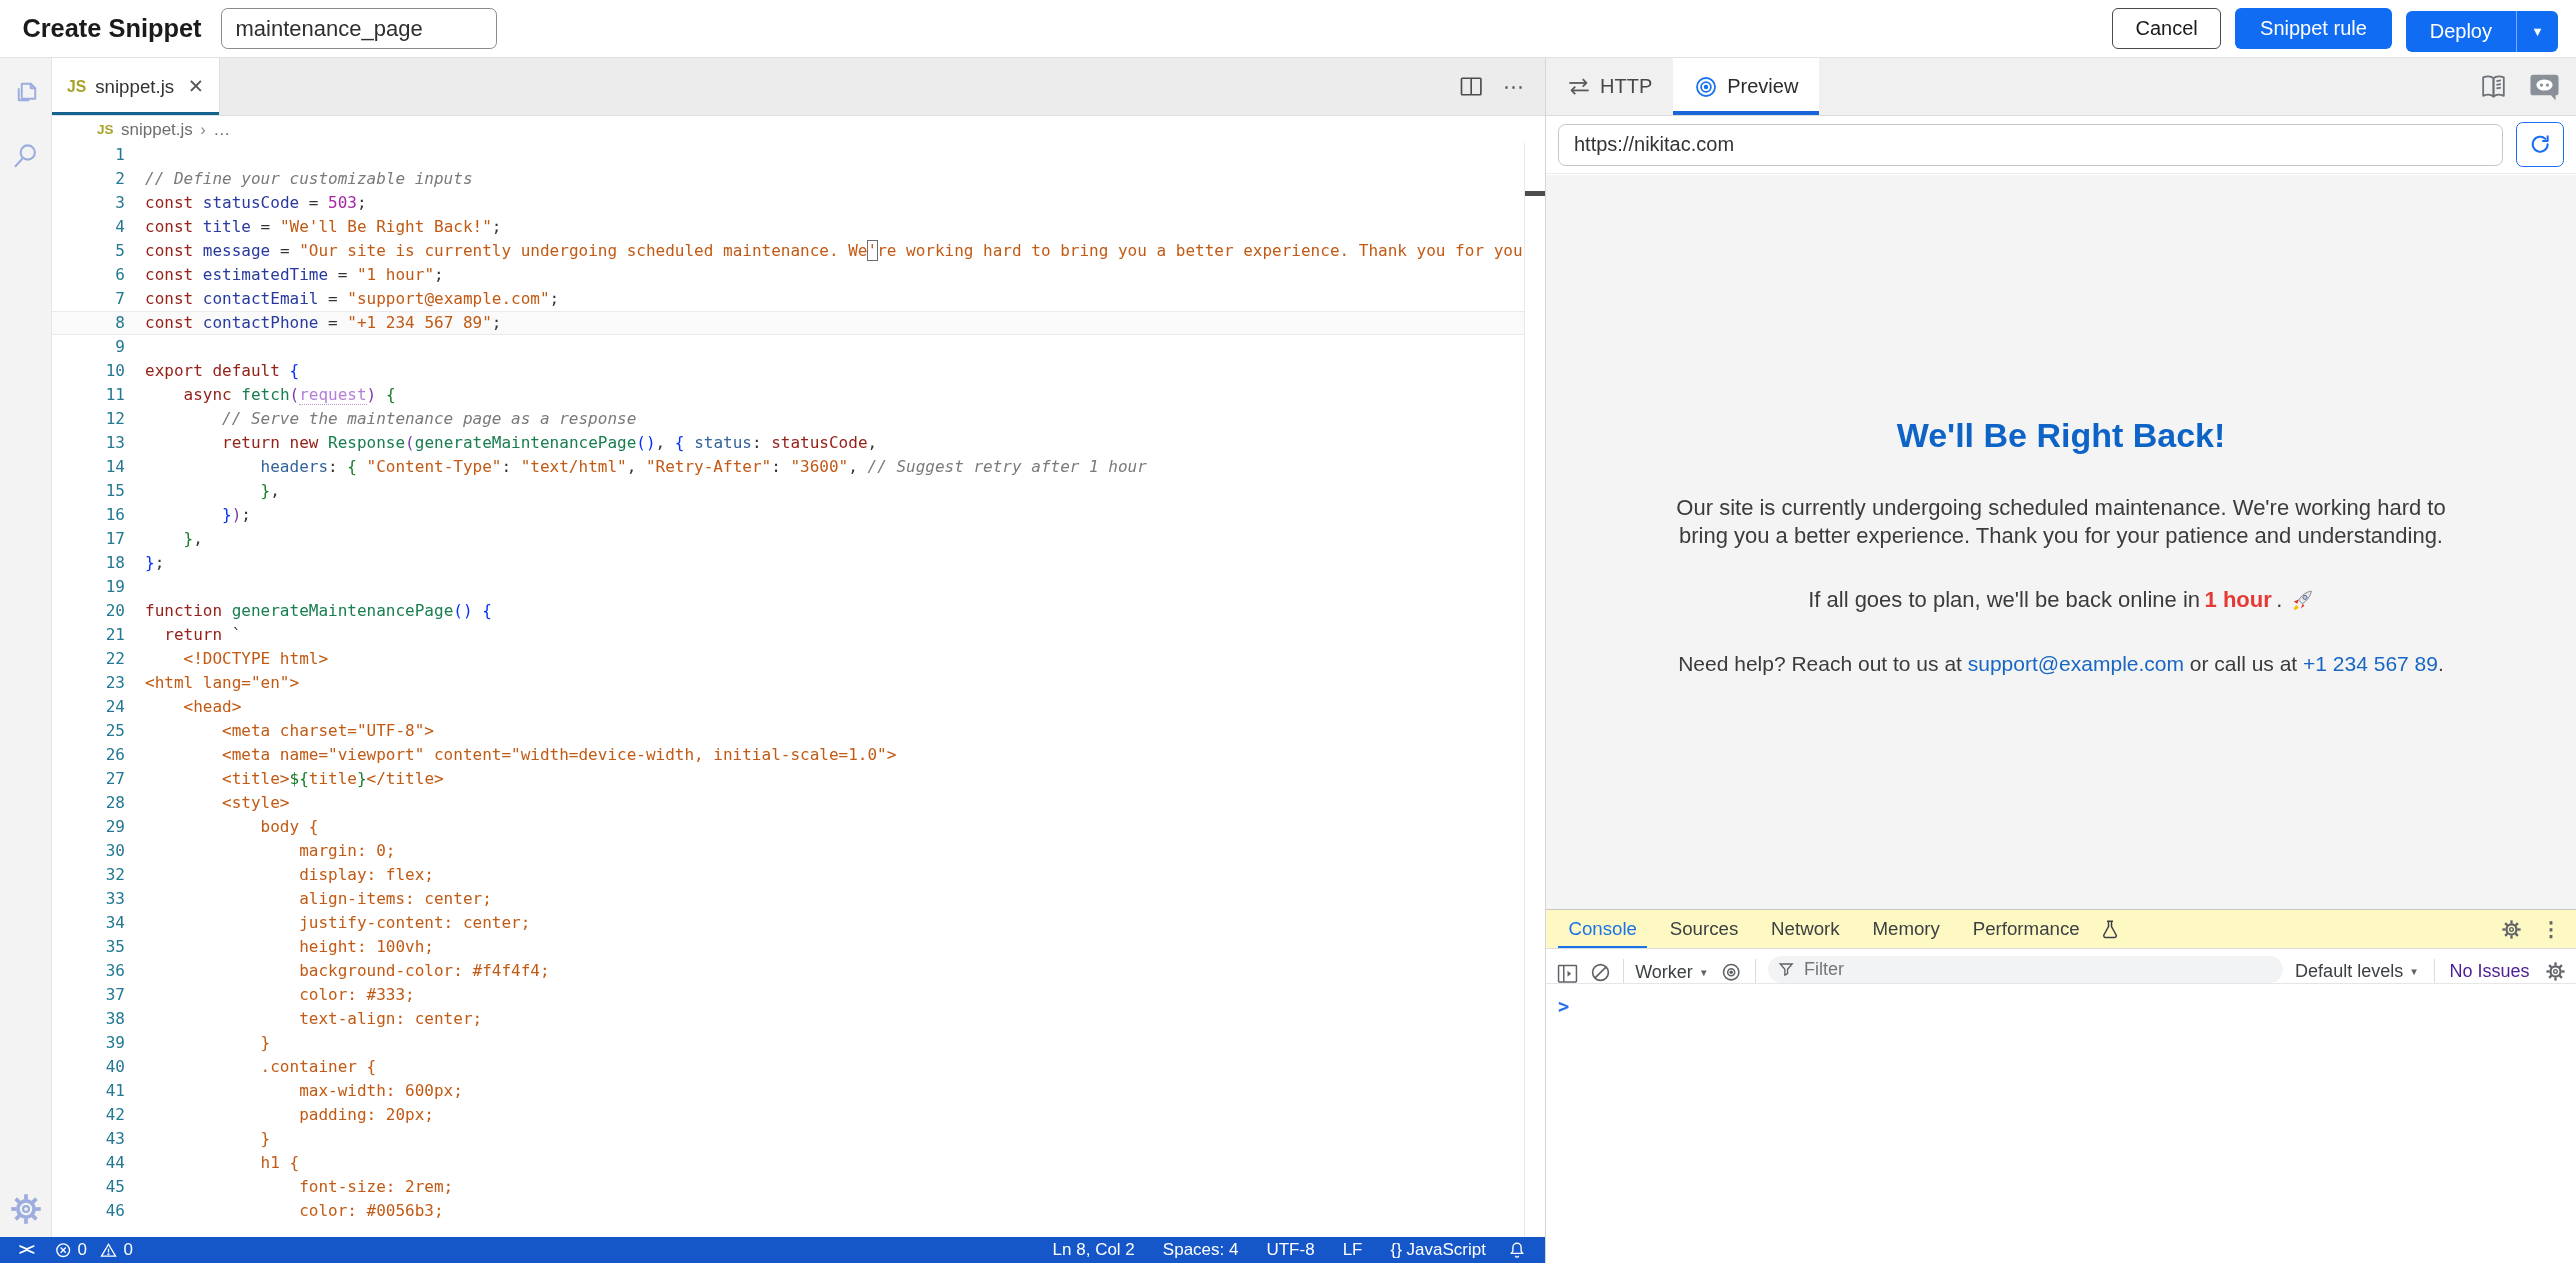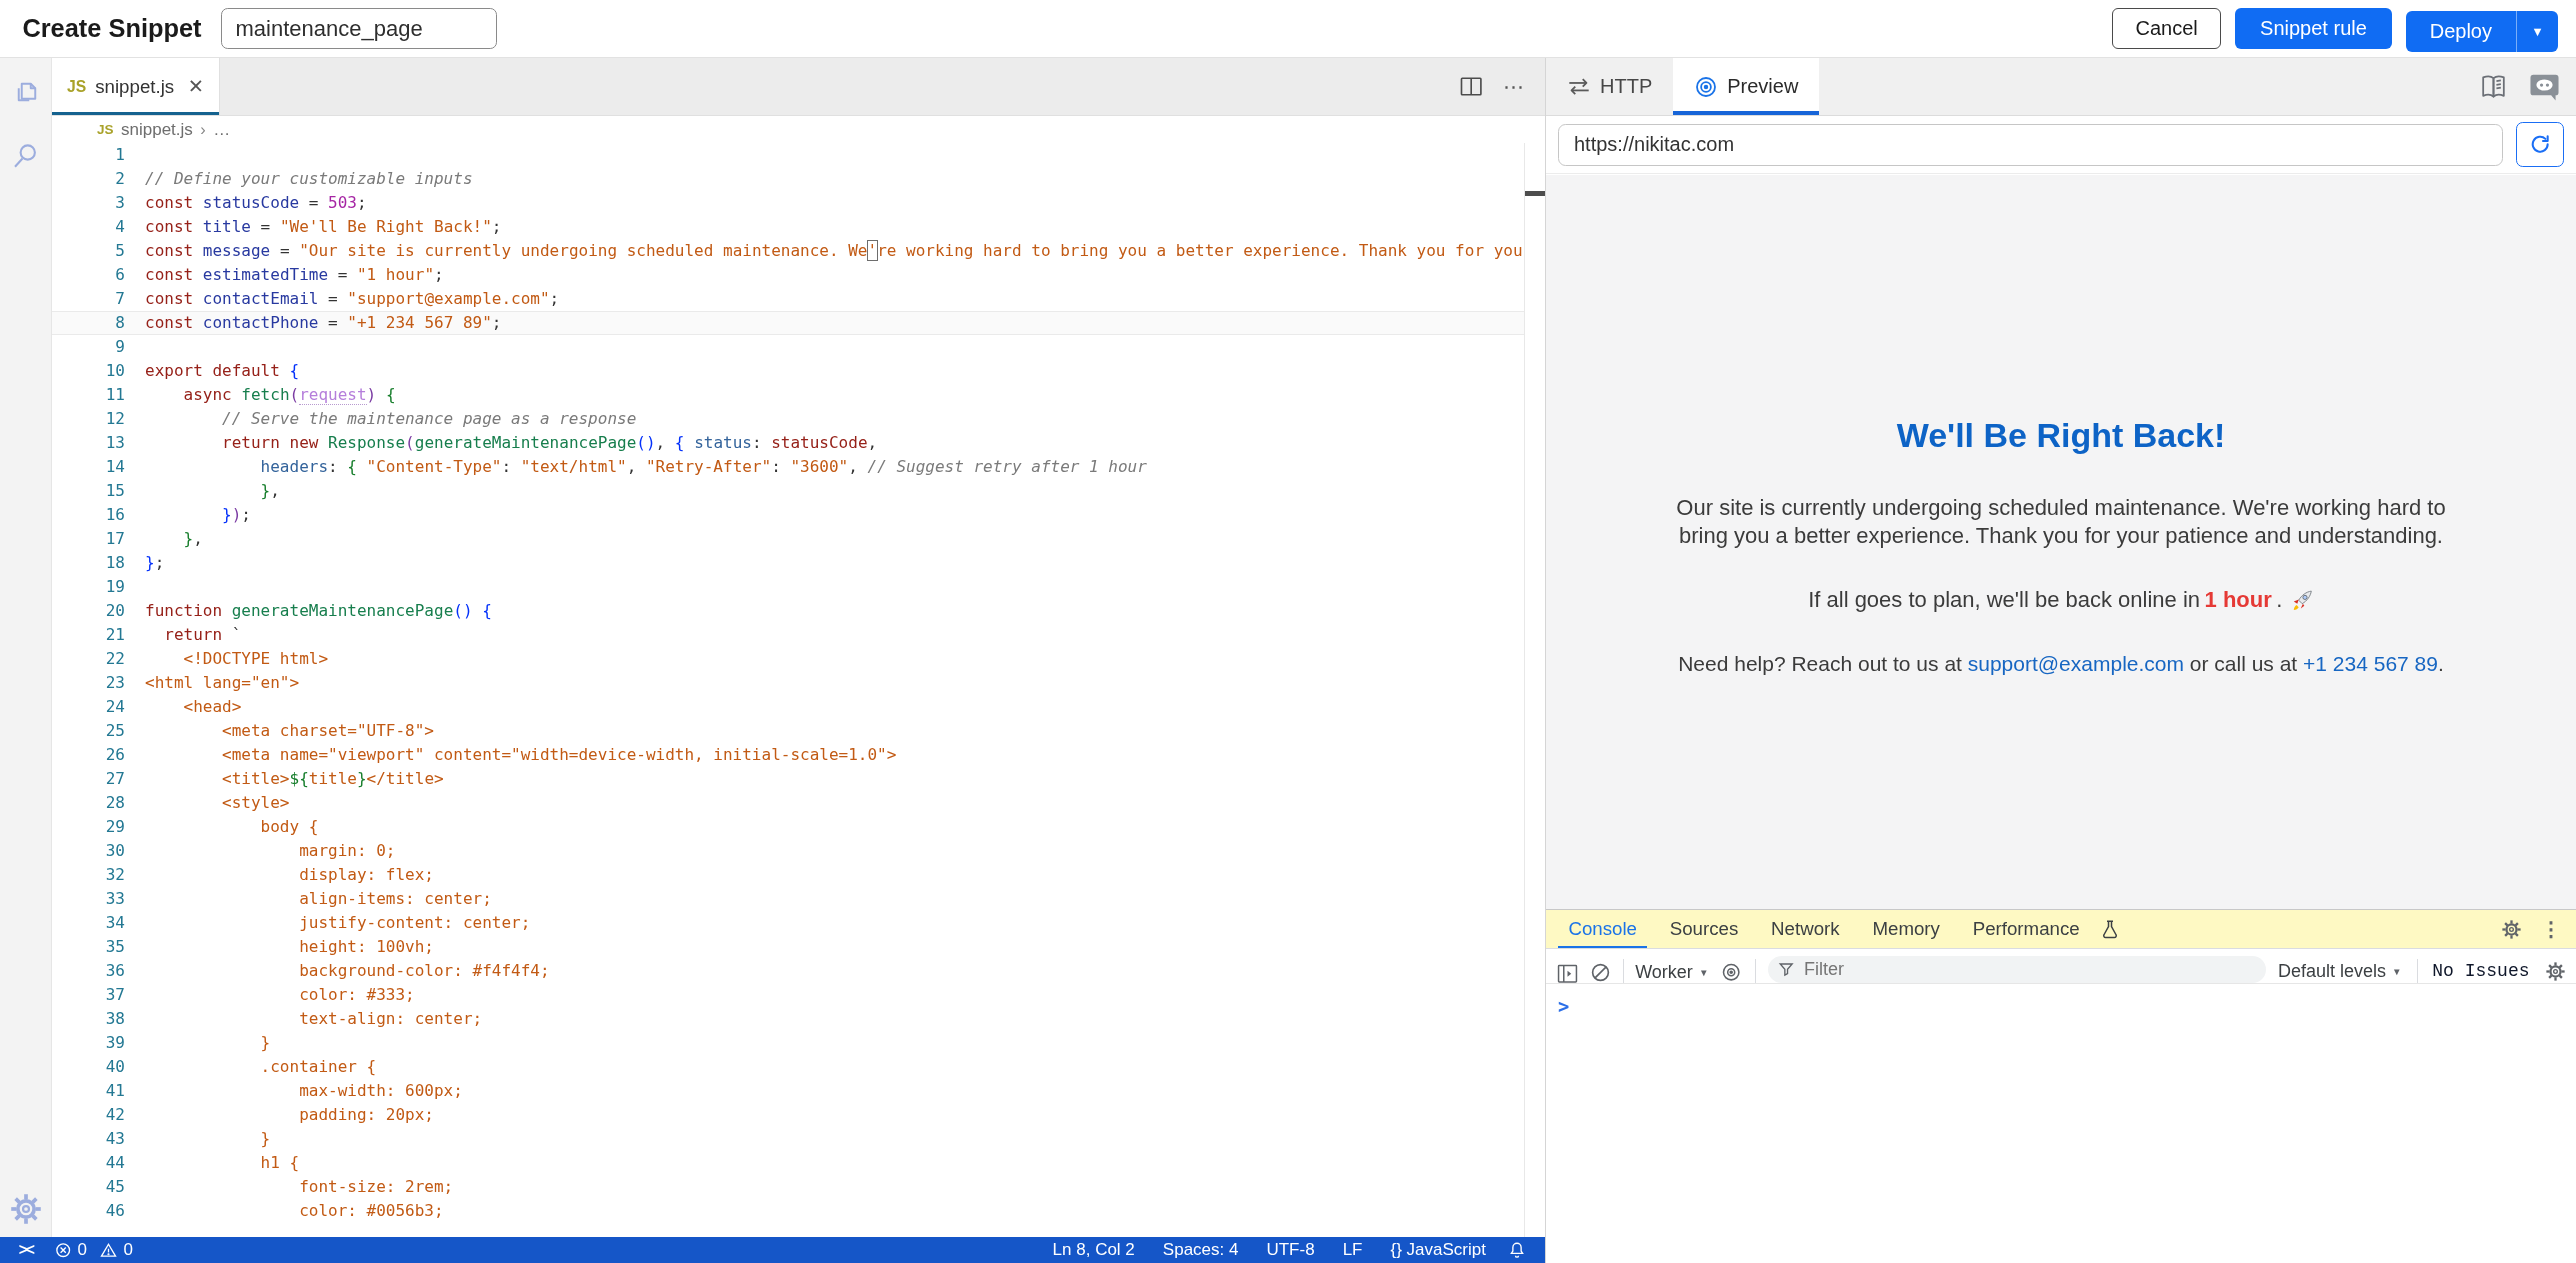--- a/index.html
+++ b/index.html
@@ -111,21 +111,21 @@
   #dt-kebab{font-size:20px;color:#5f6368;font-weight:bold;cursor:pointer;}
   #dt-toolbar{height:34px;display:flex;align-items:flex-end;gap:12px;padding:0 10.5px;border-bottom:0.7px solid #e6e6e6;}
   .dt-sep{width:0.7px;height:24px;background:#dadce0;}
   .dt-dd{display:flex;align-items:center;gap:6px;font-size:18px;color:#3c4043;cursor:pointer;}
   .dt-dd .caret{font-size:9.7px;color:#5f6368;}
   #dt-filter{flex:1;max-width:1061px;height:27px;background:#f1f3f4;border-radius:13.5px;display:flex;
              align-items:center;gap:7.5px;padding:0 10.5px;box-sizing:border-box;}
   #dt-filter input{border:none;background:transparent;outline:none;font-size:18px;color:#5f6368;width:90%;
                    font-family:"Liberation Sans",sans-serif;}
   #dt-right{margin-left:auto;display:flex;align-items:center;gap:15px;}
-  #no-issues{font-size:18px;color:#0f172a;cursor:pointer;font-family:Liberation Mono, monospace;}
+  #no-issues{font-size:18px;color:#4c1d95;cursor:pointer;}
   #console-body{padding:12px 0 0 12px;}
   #console-prompt{color:#2b6fe8;font-family:"DejaVu Sans Mono",monospace;font-size:18.7px;font-weight:bold;}
 
   .icon-btn{cursor:pointer;display:flex;align-items:center;justify-content:center;}
 </style>
 </head>
 <body>
 
 <div id="app">
 

